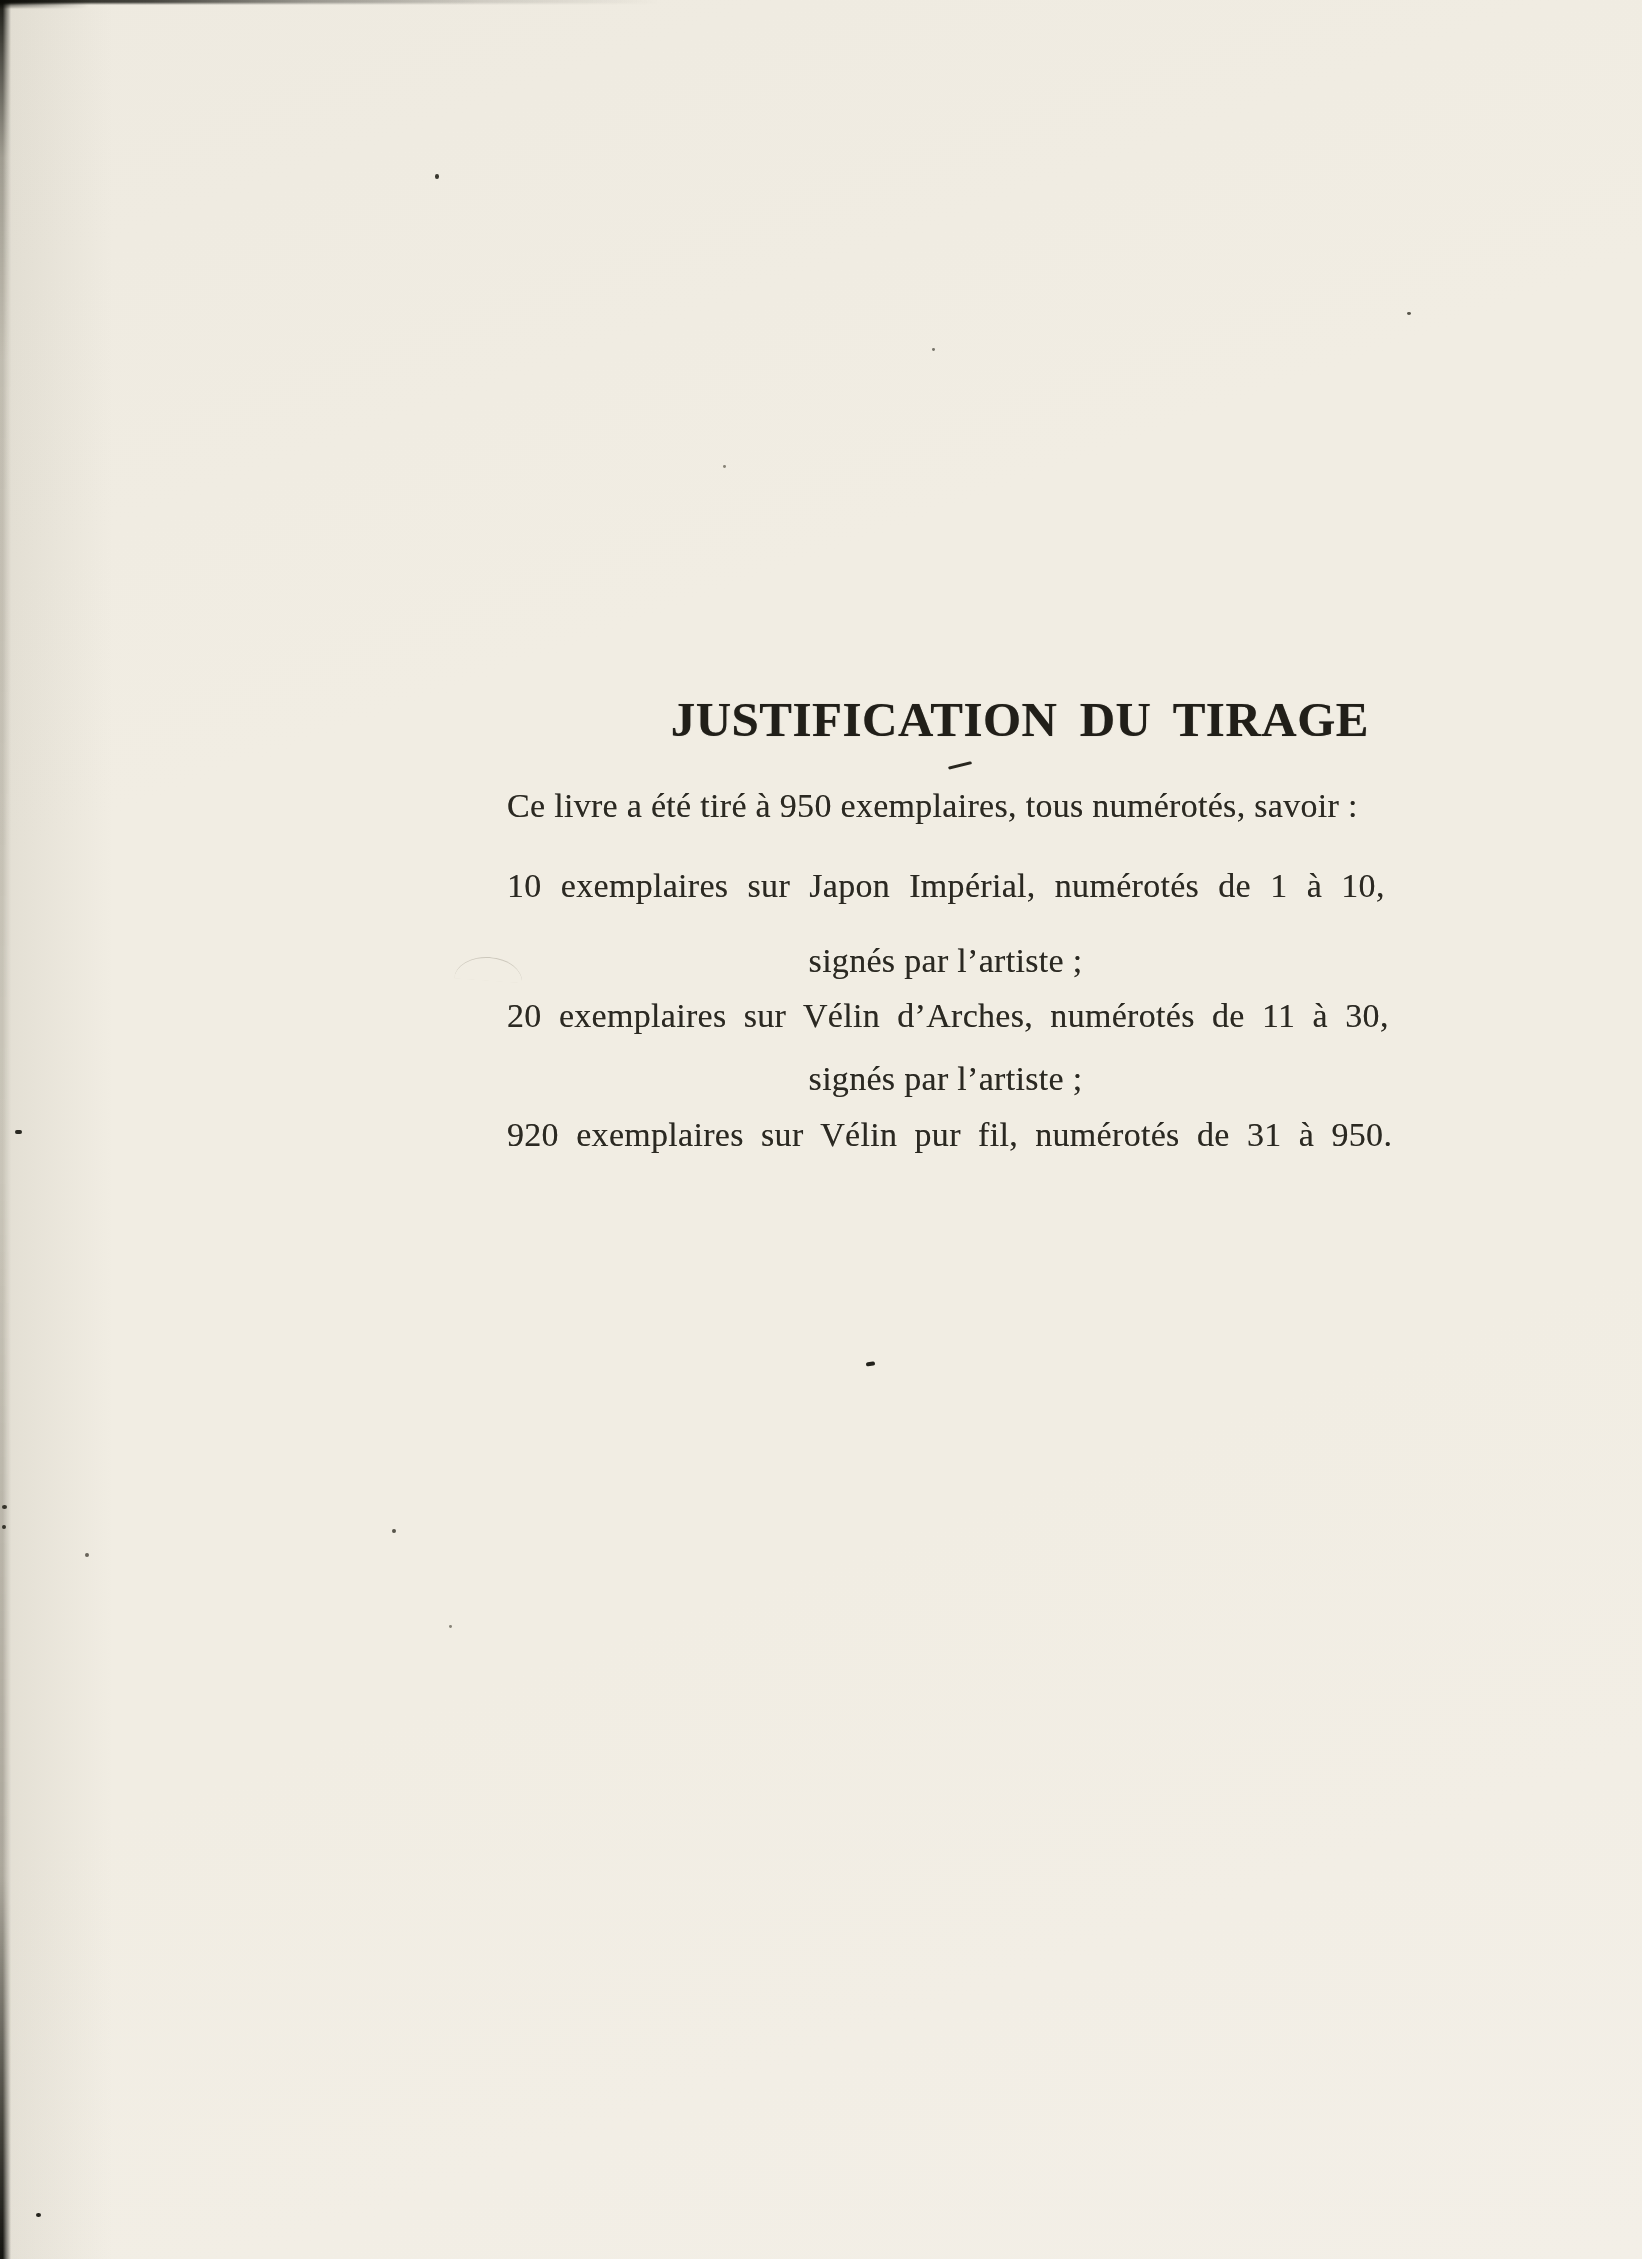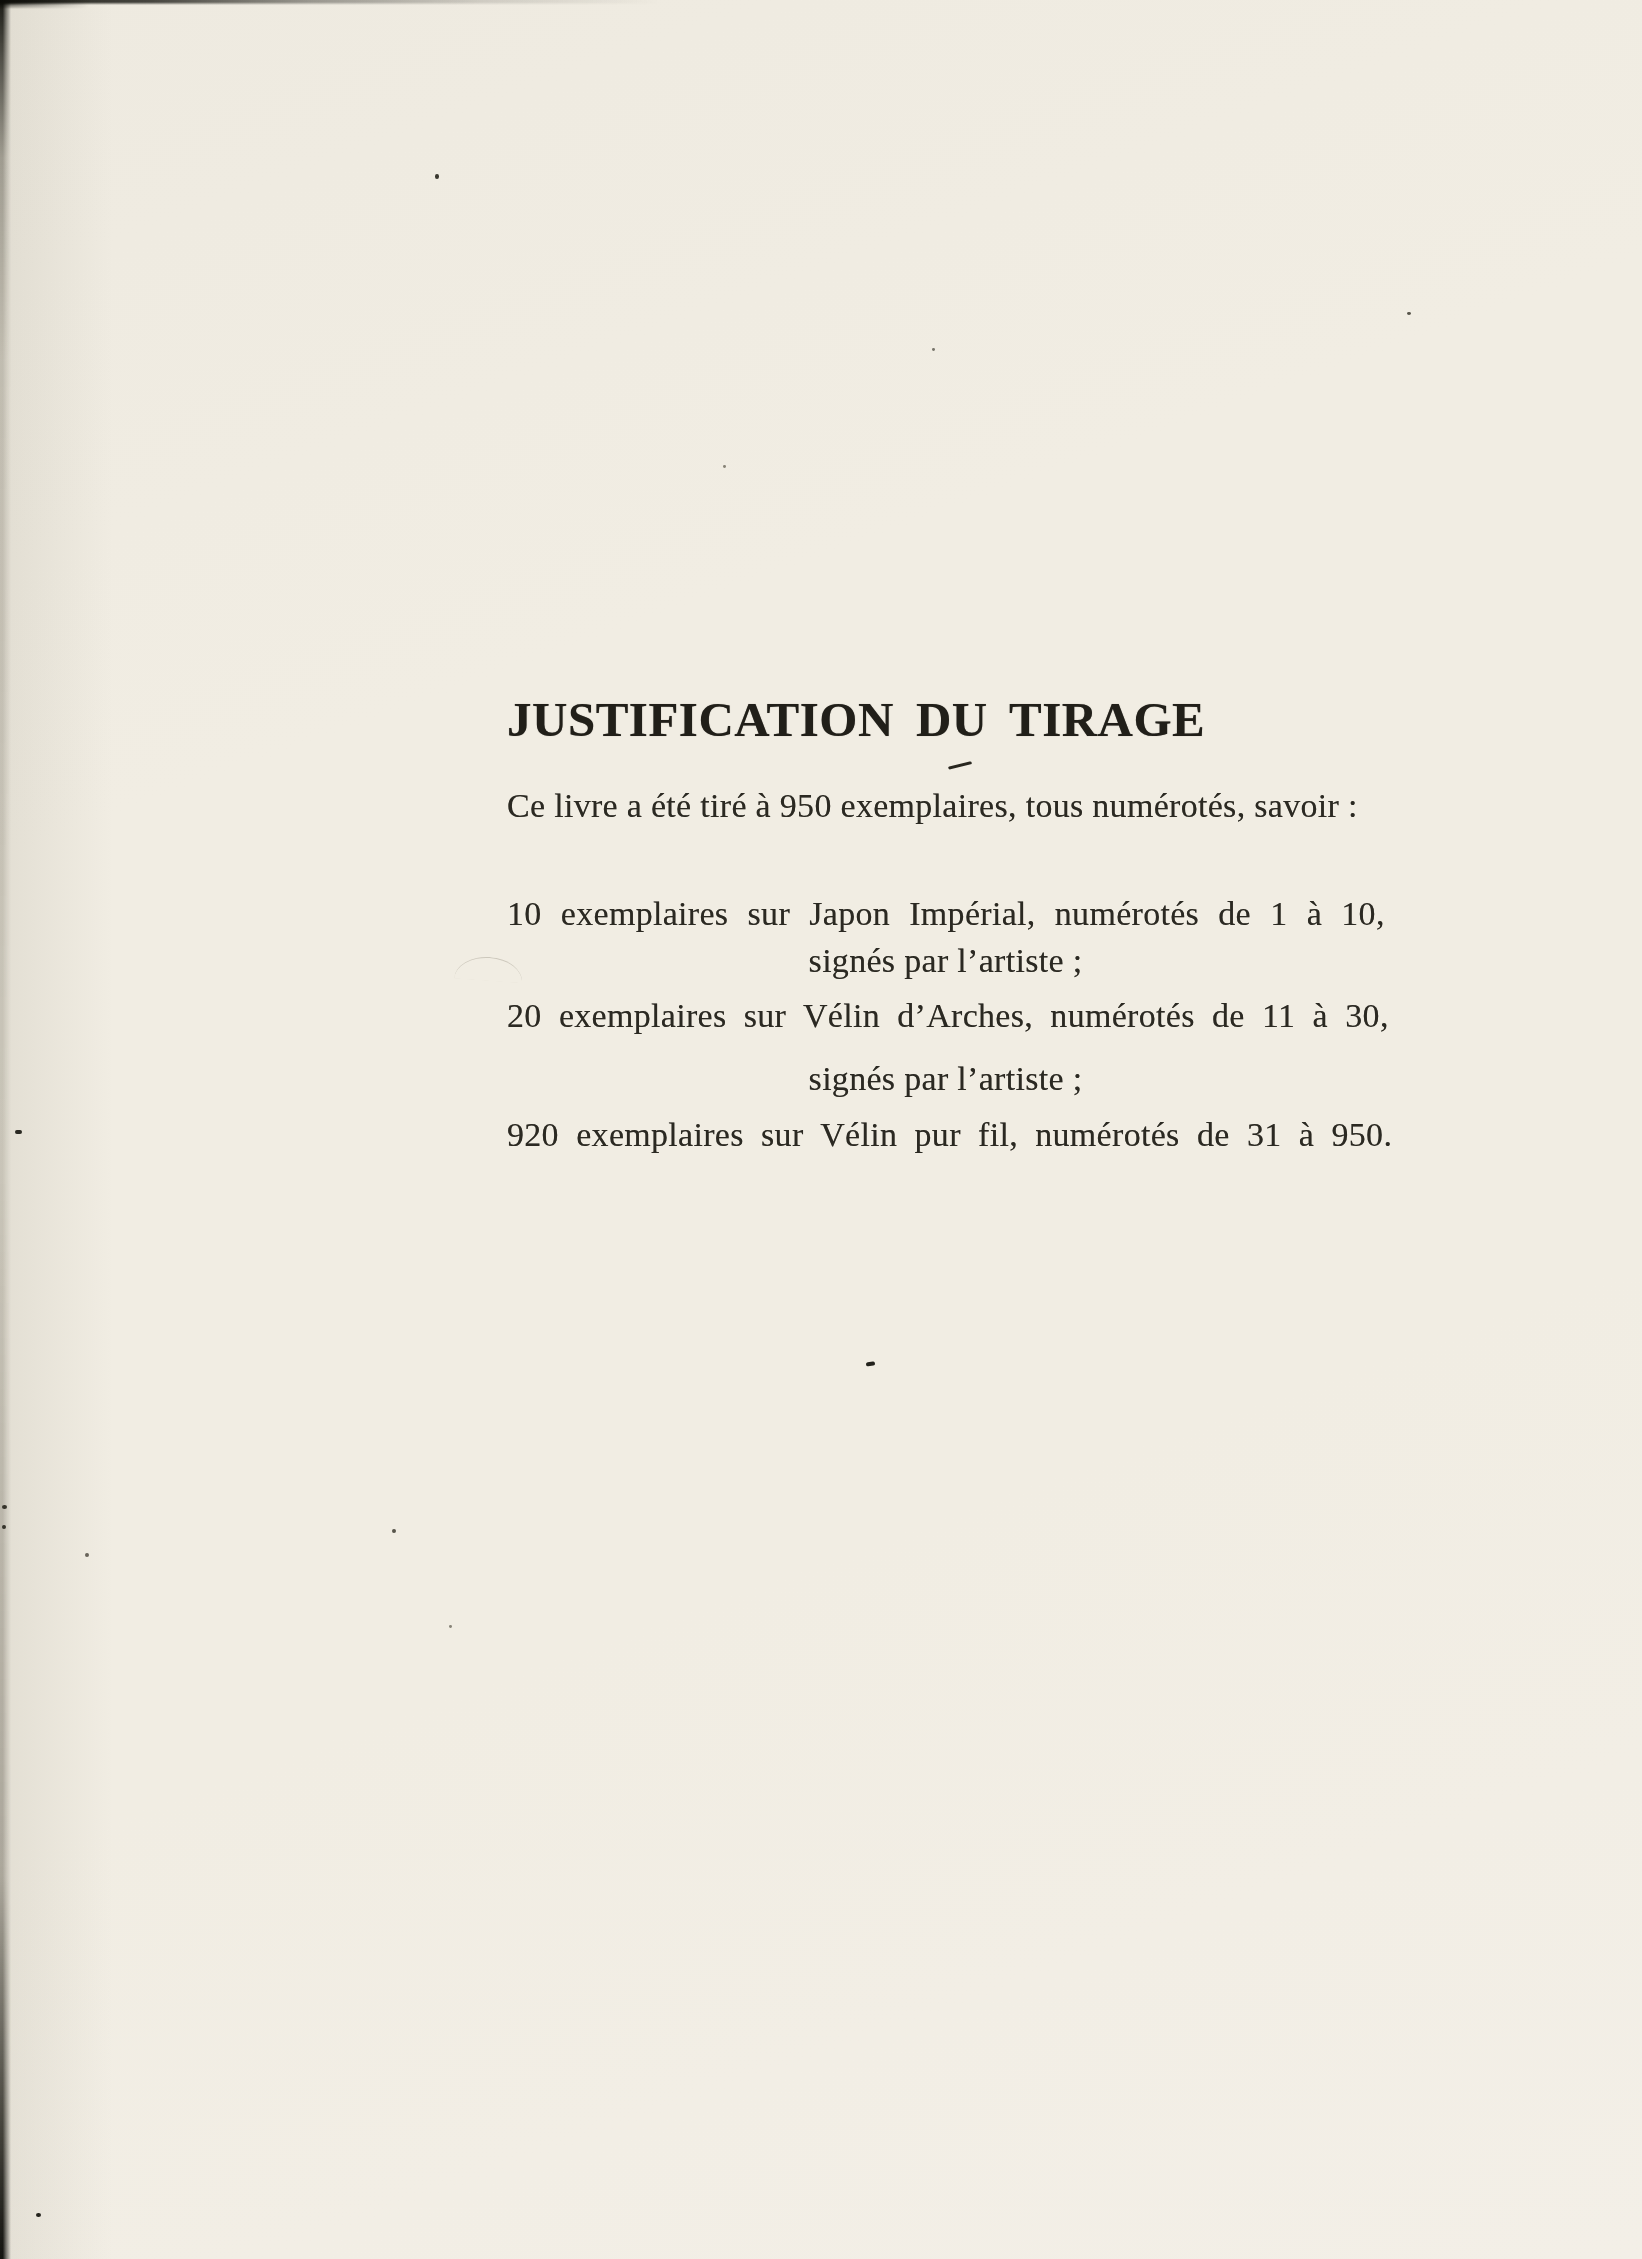--- a/index.html
+++ b/index.html
@@ -58,21 +58,21 @@
 
   
   .col { position: absolute; left: 507px; width: 862px; }
 
   #title {
     top: 662px;
     font-size: 49px;
     line-height: 49px;
     letter-spacing: 0.5px;
     word-spacing: 9.4px;
-    text-align: left;
+    text-align: right;
     white-space: nowrap;
     color: #211f19;
     text-shadow: 0 0 0.7px rgba(33,31,25,0.55);
   }
   #tilde-ornament {
     position: absolute; left: 948px; top: 764px;
     width: 23.5px; height: 2.8px;
     background: #28261f;
     border-radius: 1.9px 2.8px 1.9px 2.8px;
     transform: rotate(-14deg);
@@ -82,21 +82,21 @@
     position: absolute;
     margin: 0;
     font-size: 34px;
     line-height: 34px;
     letter-spacing: 0.3px;
     white-space: nowrap;
     color: #2b2922;
     text-shadow: 0 0 0.6px rgba(43,41,34,0.5);
   }
   .l1 { top: 789px;  word-spacing: 0px;  }
-  .l2 { top: 897px;  word-spacing: 10.4px; }
+  .l2 { top: 869px;  word-spacing: 10.4px; }
   .l3 { top: 944px; text-align: center; width: 862px; transform: translateX(7.5px); }
   .l4 { top: 999px; word-spacing: 8.5px;  }
   .l5 { top: 1062px; text-align: center; width: 862px; transform: translateX(7.5px); }
   .l6 { top: 1118px; word-spacing: 8.5px;  }
 
   
   .speck { position: absolute; background: #35332a; border-radius: 50%; }
   #scratch-arc {
     position: absolute; left: 455px; top: 957px; width: 68px; height: 22.6px;
     border-top: 1.9px solid rgba(128,122,106,0.32);

